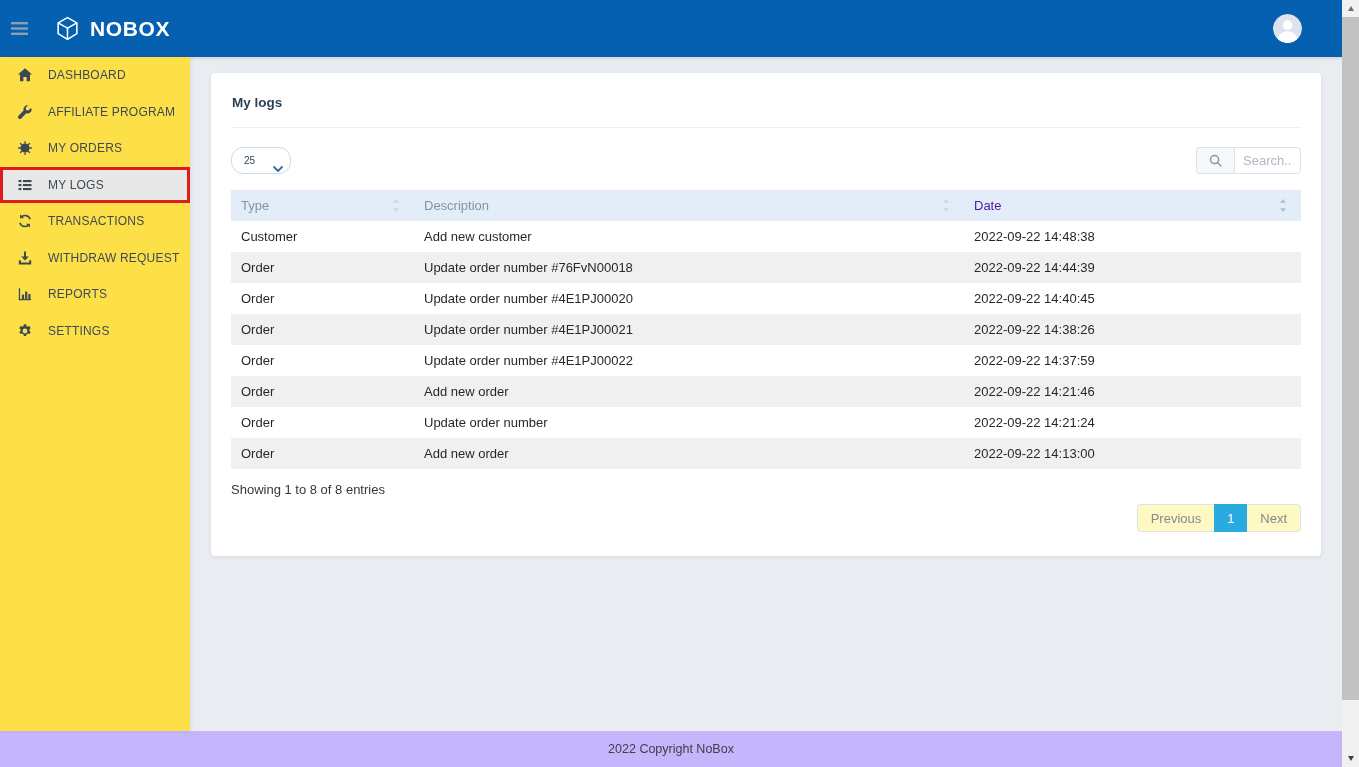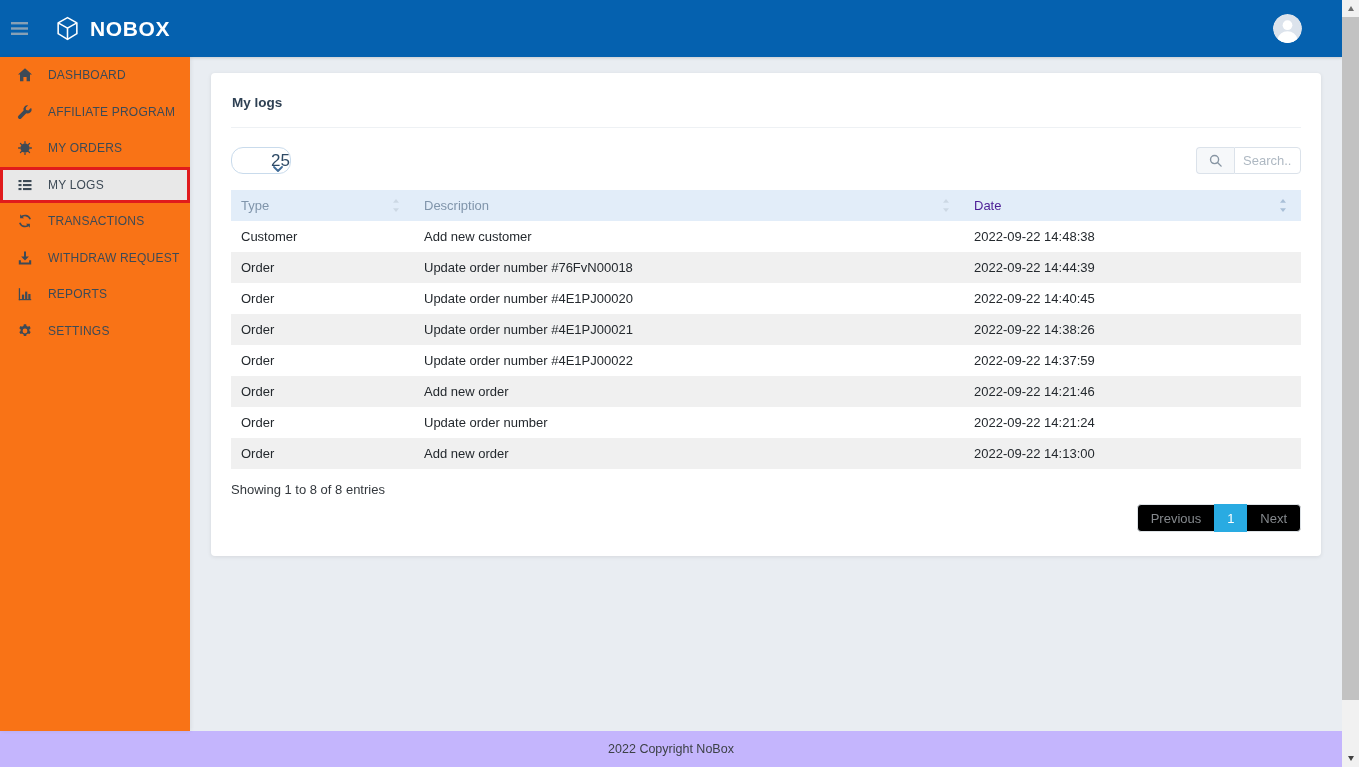--- a/index.html
+++ b/index.html
@@ -15,38 +15,38 @@
   .hamburger { width:38px; height:57px; display:flex; align-items:center; justify-content:center; cursor:pointer; }
   .hamburger svg { width:17px; height:13px; }
   .brand { display:flex; align-items:center; gap:9px; margin-left:16px; cursor:pointer; }
   .brand svg { width:27px; height:27px; }
   .brand-text { color:#ffffff; font-size:21px; font-weight:bold; letter-spacing:.6px; }
   .nav-right { margin-left:auto; margin-right:40px; }
   .avatar { width:29px; height:29px; border-radius:50%; overflow:hidden; cursor:pointer; display:block; }
 
   
   .main { flex:1 1 auto; display:flex; min-height:0; }
-  .sidebar { flex:0 0 190px; background:#f97316; box-shadow:1px 0 4px rgba(0,0,0,.07); z-index:2; }
+  .sidebar { flex:0 0 190px; background:#fde047; box-shadow:1px 0 4px rgba(0,0,0,.07); z-index:2; }
   .side-item { height:36.5px; display:flex; align-items:center; padding:0 8px 0 16px; cursor:pointer; }
   .side-item .icon { width:18px; height:17px; margin-right:14px; display:flex; align-items:center; justify-content:center; }
   .side-item .icon svg { width:16px; height:16px; }
   .side-label { font-size:12px; color:#3d4a56; font-weight:500; letter-spacing:.2px; white-space:nowrap; }
   .side-item.active { background:#e8e8e8; border:3px solid #e01b1c; padding-left:13px; }
 
   .content { flex:1 1 auto; padding:16px 21px; min-width:0; }
 
   
   .card { width:1110px; height:483px; background:#ffffff; border-radius:4px; box-shadow:0 1px 4px rgba(0,0,0,.09); padding:19px 20px; }
   .card-title { font-size:13.5px; font-weight:bold; color:#2f4154; margin:3px 0 17px 1px; }
   .divider { border:none; border-top:1px solid #eef1f4; margin:0; }
   .controls { display:flex; justify-content:space-between; align-items:center; margin-top:19px; }
   .select-wrap { position:relative; width:60px; height:27px; }
   .page-size { width:100%; height:100%; appearance:none; -webkit-appearance:none; -moz-appearance:none;
-    border:1px solid #c9dbec; border-radius:12px; background:#fff; color:#2e4a66; font-size:17px;
-    padding:0 0 0 12px; font-family:inherit; cursor:pointer;text-align:right; }
+    border:1px solid #c9dbec; border-radius:12px; background:#fff; color:#2e4a66; font-size:10px;
+    padding:0 0 0 12px; font-family:inherit; cursor:pointer; }
   .select-chevron { position:absolute; right:8px; top:10.5px; width:10px; height:6px; pointer-events:none; display:block; }
   .search-group { display:flex; height:27px; }
   .search-addon { width:38px; background:#f6f8fa; border:1px solid #dbe2ea; border-right:none; border-radius:4px 0 0 4px;
     display:flex; align-items:center; justify-content:center; }
   .search-addon svg { width:15px; height:15px; }
   .search-input { width:67px; border:1px solid #dbe2ea; border-radius:0 4px 4px 0; font-size:13px; color:#333;
     padding:0 8px; outline:none; font-family:inherit; }
   .search-input::placeholder { color:#aeb8c2; }
 
   
@@ -56,21 +56,21 @@
   thead th .sort { position:absolute; right:14px; top:9px; width:8px; height:13px; color:#ccd8e4; }
   thead th .sort svg { width:8px; height:13px; display:block; }
   thead th.sorted { color:#4c1d95; }
   thead th.sorted .sort { color:#a9bfd7; }
   tbody td { height:31px; font-size:13px; color:#24292e; padding:0 0 0 10px; overflow:hidden; white-space:nowrap; }
   tbody tr:nth-child(even) { background:#f0f0f0; }
 
   .summary { margin-top:13px; font-size:13px; color:#33383d; }
   .pagi-row { display:flex; justify-content:flex-end; margin-top:7px; }
   .pagi { display:flex; }
-  .pagi button { height:28px; border:1px solid #dde2e6; background:#000000; color:#85898d; font-size:13px;
+  .pagi button { height:28px; border:1px solid #dde2e6; background:#fef9c3; color:#85898d; font-size:13px;
     font-family:inherit; padding:4px 13px; margin-left:-1px; cursor:pointer; }
   .pagi .prev { border-radius:4px 0 0 4px; margin-left:0; }
   .pagi .next { border-radius:0 4px 4px 0; }
   .pagi .page-active { background:#29abe2; border-color:#29abe2; color:#fff; width:33px; padding:0; position:relative; z-index:1; }
 
   
   .footer { flex:0 0 36px; background:#c4b5fd; display:flex; align-items:center; justify-content:center;
     font-size:12.5px; color:#3c4146; }
 
   

